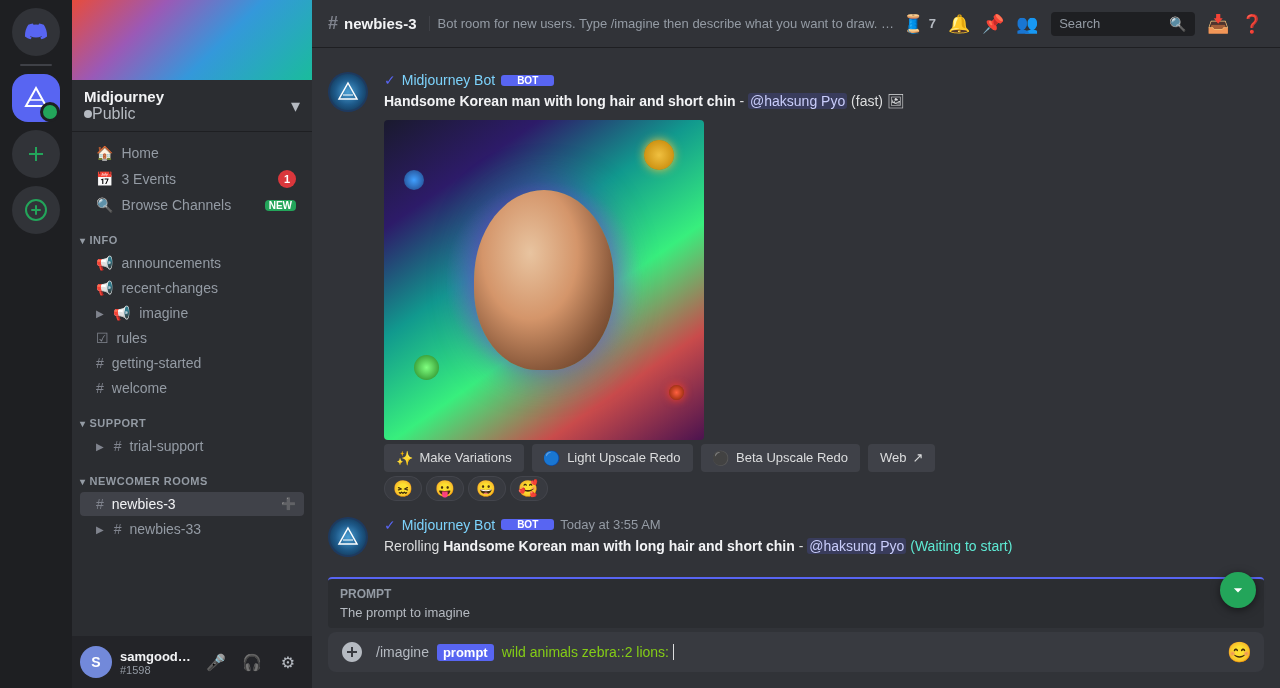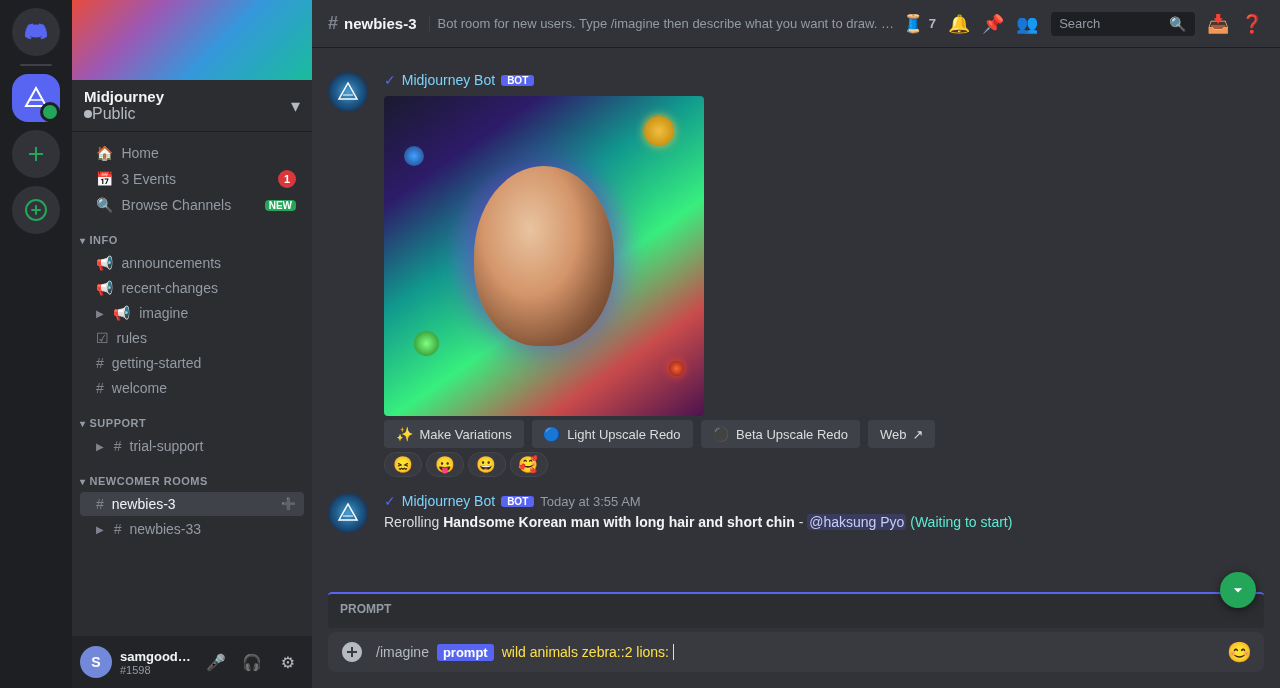--- a/index.html
+++ b/index.html
@@ -363,21 +363,21 @@
       align-items: center;
       gap: 6px;
       margin-bottom: 4px;
     }
     .bot-name { font-weight: 400; color: #7dd3fc; font-size: 14px; }
     .bot-tag {
       background: #5865f2;
       color: white;
       font-size: 10px;
       font-weight: 700;
-      padding: 0 6px;
+      padding: 0 16px;
       border-radius: 3px;
     }
     .bot-timestamp { font-size: 13px; color: #949ba4; }
     .bot-text { color: #dcddde; font-size: 14px; line-height: 1.4; }
     .bold-text { font-weight: 700; color: #f2f3f5; }
     .mention { color: #c9cdfb; background: rgba(88,101,242,0.2); padding: 0 2px; border-radius: 3px; cursor: pointer; }
     .italic-text { color: #5eead4; }
     
     
     .autocomplete-popup {
@@ -415,21 +415,21 @@
       flex: 1;
       display: flex;
       align-items: center;
       gap: 4px;
       font-size: 14px;
       color: #dcddde;
       padding: 4px 0;
     }
     .input-slash { color: #b5bac1; }
     .input-label { background: #5865f2; color: white; padding: 1px 6px; border-radius: 3px; font-size: 13px; font-weight: 600; }
-    .input-text { color: #fde047; }
+    .input-text { color: #84cc16; }
     .input-cursor {
       display: inline-block;
       width: 1px; height: 16px;
       background: #dcddde;
       animation: blink 1s infinite;
       vertical-align: middle;
     }
     @keyframes blink { 0%,100%{opacity:1} 50%{opacity:0} }
     .emoji-btn {
       width: 32px; height: 32px;
@@ -638,20 +638,27 @@
             <path d="M12 3 L21 19 L3 19 Z" fill="none" stroke="white" stroke-width="1.5"></path>
             <path d="M7 15 L17 15" stroke="white" stroke-width="1"></path>
           </svg>
         </div>
       </div>
       <div class="bot-content">
         <div class="bot-header">
           <span style="color:#5865f2;font-size:14px;">✓</span>
           <span class="bot-name">Midjourney Bot</span>
           <span class="bot-tag">BOT</span>
+        </div>
+        <div class="bot-text">
+          <span class="bold-text">Handsome Korean man with long hair and short chin</span>
+          <span> - </span>
+          <span class="mention">@haksung Pyo</span>
+          <span> (fast) </span>
+          <span>🖼</span>
         </div>
 
         <div style="margin-top:8px;">
           <div class="mj-image">
             <div class="mj-image-inner">
 
               <div class="mj-glow"></div>
               <div class="mj-face"></div>
 
               <div style="position:absolute;top:20px;right:30px;width:30px;height:30px;border-radius:50%;background:radial-gradient(circle,#f0c040,#c08000);box-shadow:0 0 10px #f0c040;"></div>
@@ -713,20 +720,21 @@
           <span class="mention">@haksung Pyo</span>
           <span class="italic-text"> (Waiting to start)</span>
         </div>
       </div>
     </div>
 
   </div>
 
   <div class="autocomplete-popup">
     <div class="autocomplete-title">prompt</div>
+    <div class="autocomplete-desc">The prompt to imagine</div>
   </div>
 
   <div class="chat-input-area">
     <div class="chat-input-wrapper">
       <div class="input-btn">
         <svg width="24" height="24" viewBox="0 0 24 24" fill="#b5bac1">
           <path d="M12 2C6.48 2 2 6.48 2 12s4.48 10 10 10 10-4.48 10-10S17.52 2 12 2zm5 11h-4v4h-2v-4H7v-2h4V7h2v4h4v2z"></path>
         </svg>
       </div>
       <div class="chat-input-field">

